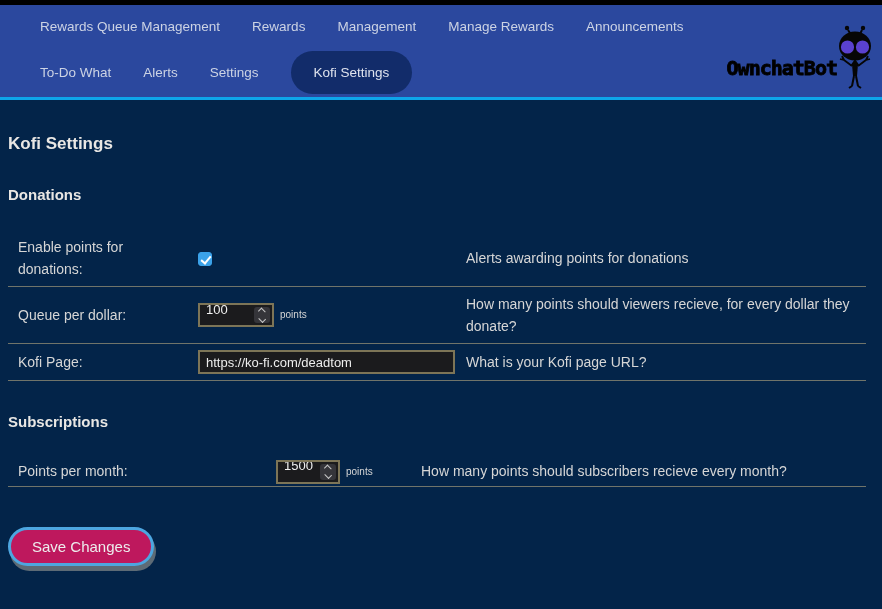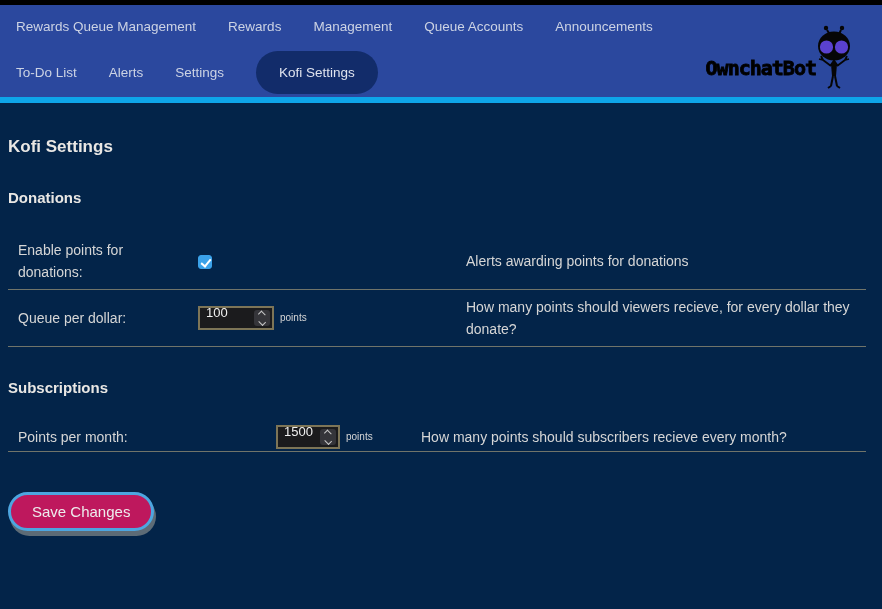--- a/index.html
+++ b/index.html
@@ -6,32 +6,33 @@
   body{
     width:882px;height:609px;overflow:hidden;
     background:var(--background,#032449);
     font-family:"Liberation Sans","DejaVu Sans",sans-serif;
     color:#d6d6d6;
   }
   .topstrip{height:5px;background:#000;}
   header.nav{
     position:relative;
     background:var(--navbar,#2b489e);
-    border-bottom:6px solid #0ea5e9;
+    border-bottom:3px solid #0ea5e9;
+    padding-left:24px;
   }
   .nav-row{display:flex;align-items:center;gap:32px;padding-left:16px;}
   .nav-row1{height:42px;}
   .nav-row2{height:50px;}
   .nav-item{
     color:#ccd3e4;font-size:13.5px;cursor:pointer;white-space:nowrap;
   }
   .nav-item.tab-pill{padding:14px 23px;border-radius:28px;}
   .nav-item.active{background:var(--active-tab,#122c6a);color:#dfe3ee;}
   .logo{
-    position:absolute;right:24px;top:16px;height:72px;
+    position:absolute;right:3px;top:16px;height:72px;
     display:flex;align-items:center;
   }
   .logo-text{
     font-family:"DejaVu Sans Mono","Liberation Mono",monospace;
     font-weight:900;font-size:20px;letter-spacing:-1px;color:#000;
     -webkit-text-stroke:0.8px #000;
     margin-right:-6px;margin-top:22px;
   }
   main{padding:0 16px 0 8px;}
   h1.page-title{font-size:17px;font-weight:bold;color:#e9e7e4;margin:34px 0 0 0;}
@@ -99,25 +100,25 @@
 </head>
 <body>
 
 <div class="topstrip"></div>
 
 <header class="nav">
   <div class="nav-row nav-row1">
     <span class="nav-item">Rewards Queue Management</span>
     <span class="nav-item">Rewards</span>
     <span class="nav-item">Management</span>
-    <span class="nav-item">Queue Accounts</span>
+    <span class="nav-item">Manage Rewards</span>
     <span class="nav-item">Announcements</span>
   </div>
   <div class="nav-row nav-row2">
-    <span class="nav-item">To-Do List</span>
+    <span class="nav-item">To-Do What</span>
     <span class="nav-item">Alerts</span>
     <span class="nav-item">Settings</span>
     <span class="nav-item tab-pill active">Kofi Settings</span>
   </div>
   <div class="logo">
     <span class="logo-text">OwnchatBot</span>
     <svg width="48" height="70" viewBox="0 0 48 70">
       <line x1="17" y1="8" x2="21" y2="14" stroke="#060606" stroke-width="2"></line>
       <circle cx="16" cy="6" r="2.2" fill="#060606"></circle>
       <line x1="31" y1="8" x2="28" y2="14" stroke="#060606" stroke-width="2"></line>
@@ -159,20 +160,27 @@
             <span class="numbox w76">
               <input class="numval" value="100" style="">
               <span class="spinner">
                 <i class="chev up"></i>
                 <i class="chev down"></i>
               </span>
             </span><span class="suffix">points</span>
           </td>
           <td class="desc">How many points should viewers recieve, for every dollar they donate?</td>
         </tr>
+        <tr>
+          <td class="lbl">Kofi Page:</td>
+          <td class="ctl">
+            <input class="textbox" value="https://ko-fi.com/deadtom" style="">
+          </td>
+          <td class="desc">What is your Kofi page URL?</td>
+        </tr>
       </tbody>
     </table>
   </section>
 
   <section>
     <h2 class="section-heading">Subscriptions</h2>
     <table class="settings sub">
       <colgroup>
           <col class="c-label-sub">
           <col class="c-ctl-sub">

